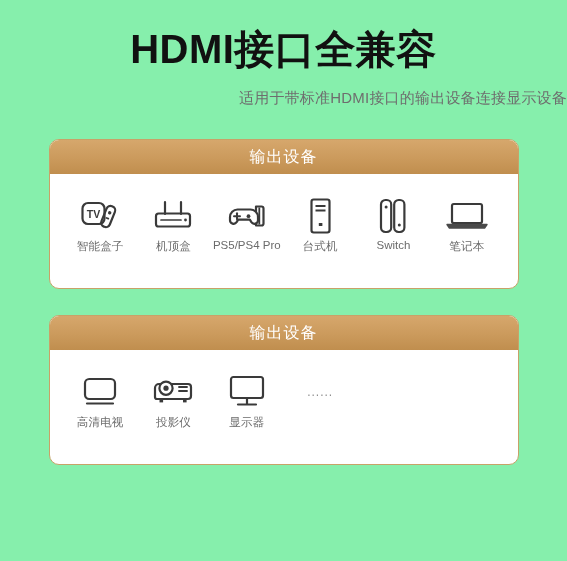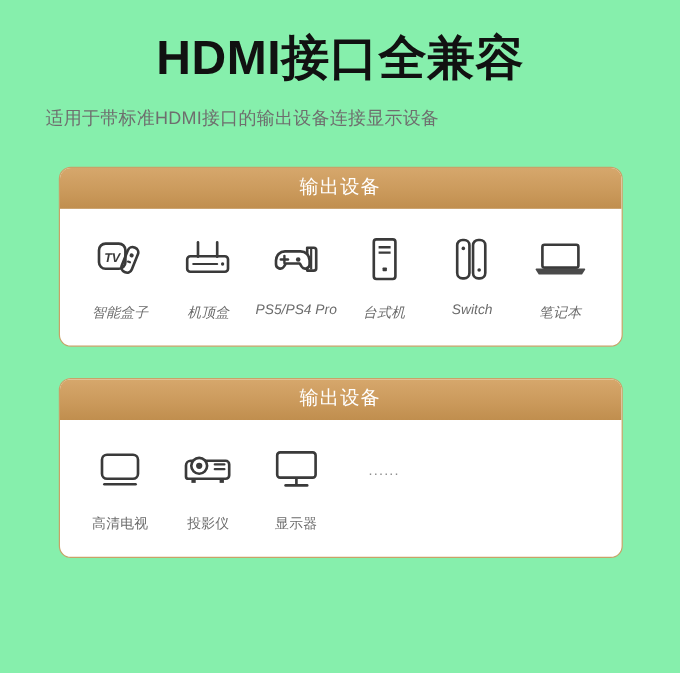--- a/index.html
+++ b/index.html
@@ -26,26 +26,25 @@
   .headline {
     text-align: center;
     font-size: 40px;
     font-weight: 700;
     color: #111111;
     letter-spacing: 0.5px;
     padding-top: 26px;
     line-height: 1.15;
   }
   .subheadline {
-    text-align: left;
+    text-align: right;
     font-size: 15px;
     color: #6e6e6e;
     margin-top: 17px;
     letter-spacing: 0.2px;
-    padding-left: 38px;
   }
 
   
   .card {
     position: relative;
     margin: 0 auto;
     width: 470px;
     box-sizing: border-box;
     border: 1px solid #c8a268;
     border-radius: 10px;
@@ -73,36 +72,36 @@
     padding-top: 22px;
     box-sizing: border-box;
   }
 
   .device-row {
     display: flex;
     width: 100%;
     padding: 0 14px;
     box-sizing: border-box;
   }
-  .device-row.six > .device { width: 16.6667%; font-style: italic; }
+  .device-row.six > .device { width: 16.6667%; }
   .device-row.four > .device { width: 16.6667%; }
 
   .device {
     display: flex;
     flex-direction: column;
     align-items: center;
   }
   .device-icon {
     height: 40px;
     display: flex;
     align-items: center;
     justify-content: center;
   }
   .device-label {
-    margin-top: 17px;
+    margin-top: 3px;
     font-size: 11.5px;
     color: #6b6b6b;
     white-space: nowrap;
     letter-spacing: 0.2px;
   }
   .device-label.latin { font-size: 11.5px; letter-spacing: 0; }
 
   .ellipsis {
     display: flex;
     align-items: center;

